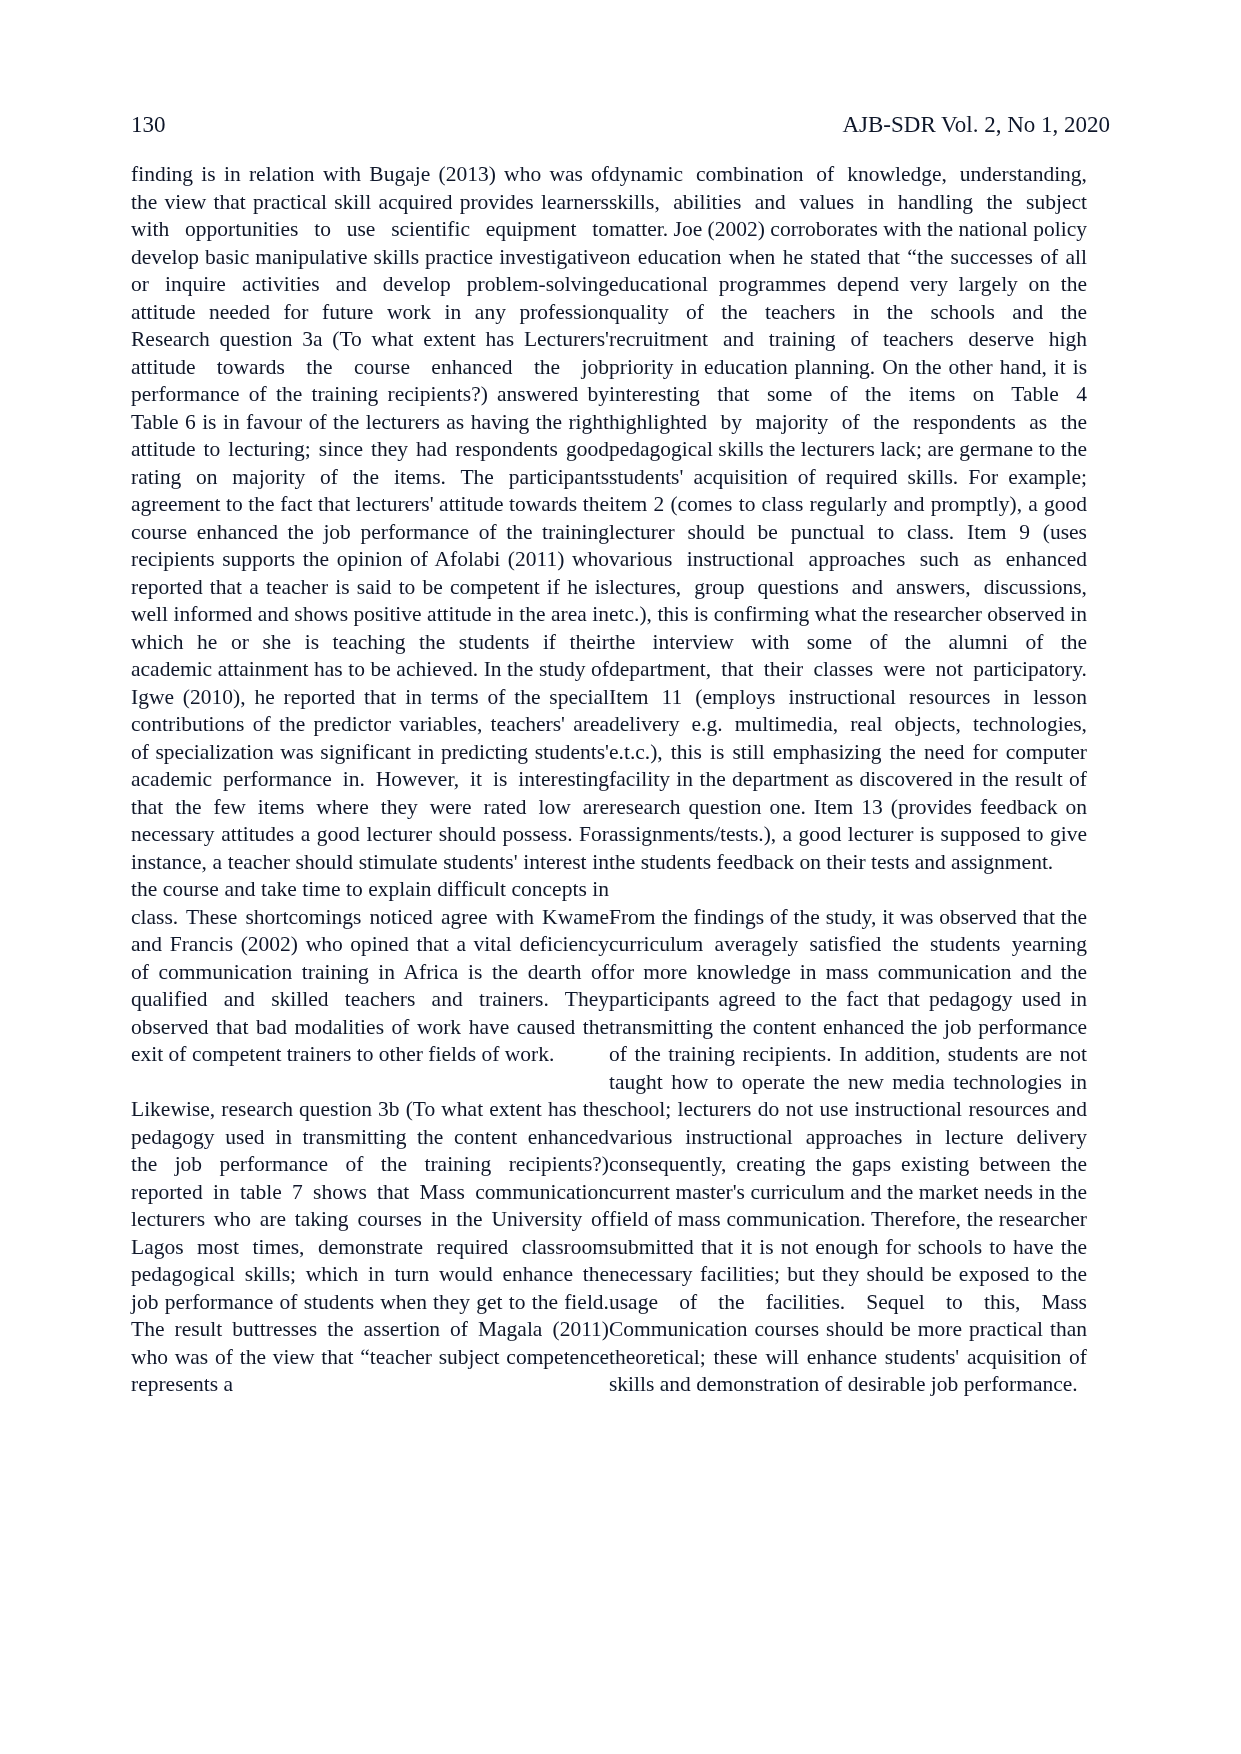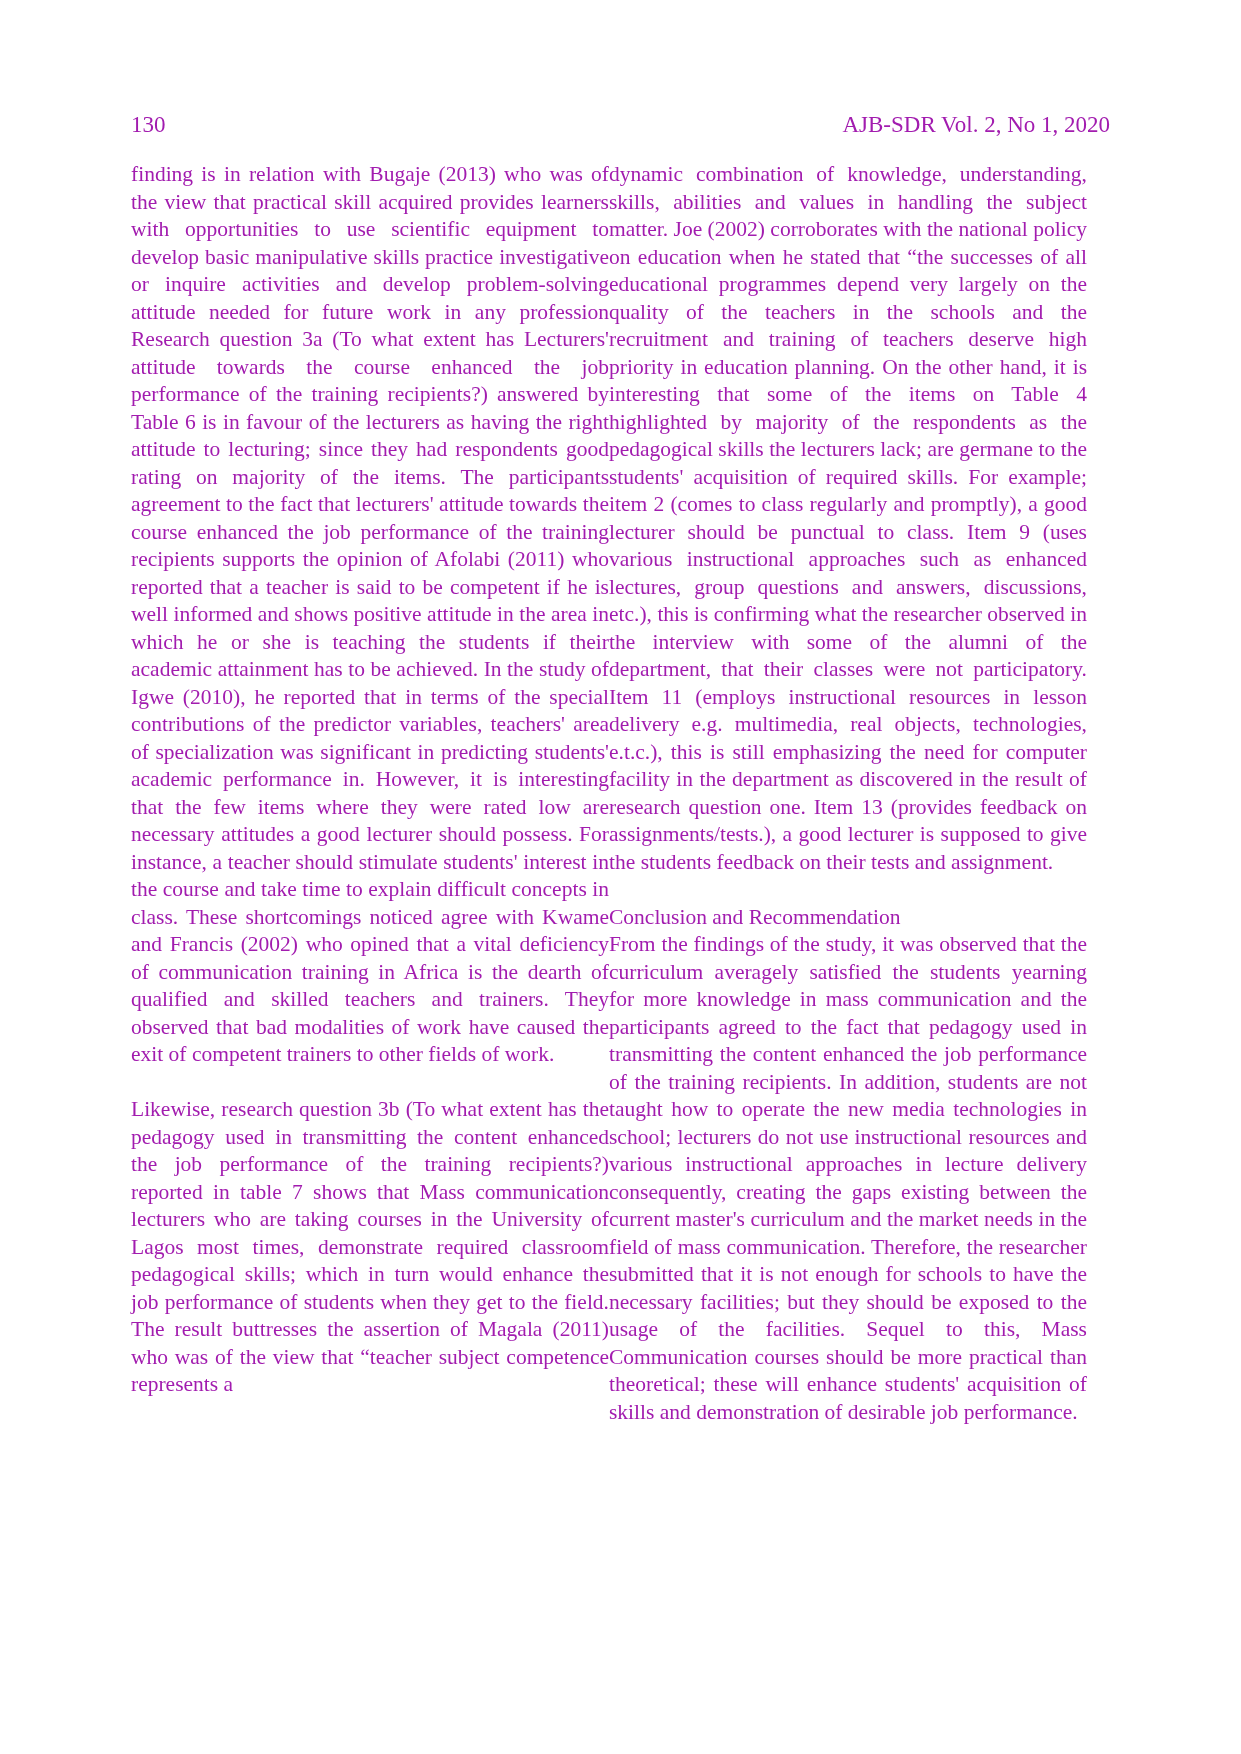--- a/index.html
+++ b/index.html
@@ -5,21 +5,21 @@
   html, body {
     margin: 0;
     padding: 0;
     background: #ffffff;
   }
   .page {
     position: relative;
     width: 1241px;
     height: 1754px;
     background: #ffffff;
-    color: #a21caf;
+    color: #0f172a;
     font-family: "Liberation Serif", "DejaVu Serif", serif;
     overflow: hidden;
     box-sizing: border-box;
   }
   .page-header {
     display: flex;
     justify-content: space-between;
     align-items: baseline;
     padding: 112px 131px 0 131px;
   }
@@ -70,19 +70,18 @@
 
   <main class="columns">
 
     <section class="column">
       <p>finding is in relation with Bugaje (2013) who was of the view that practical skill acquired provides learners with opportunities to use scientific equipment to develop basic manipulative skills practice investigative or inquire activities and develop problem-solving attitude needed for future work in any profession Research question 3a (To what extent has Lecturers' attitude towards the course enhanced the job performance of the training recipients?) answered by Table 6 is in favour of the lecturers as having the right attitude to lecturing; since they had respondents good rating on majority of the items. The participants agreement to the fact that lecturers' attitude towards the course enhanced the job performance of the training recipients supports the opinion of Afolabi (2011) who reported that a teacher is said to be competent if he is well informed and shows positive attitude in the area in which he or she is teaching the students if their academic attainment has to be achieved. In the study of Igwe (2010), he reported that in terms of the special contributions of the predictor variables, teachers' area of specialization was significant in predicting students' academic performance in. However, it is interesting that the few items where they were rated low are necessary attitudes a good lecturer should possess. For instance, a teacher should stimulate students' interest in the course and take time to explain difficult concepts in class. These shortcomings noticed agree with Kwame and Francis (2002) who opined that a vital deficiency of communication training in Africa is the dearth of qualified and skilled teachers and trainers. They observed that bad modalities of work have caused the exit of competent trainers to other fields of work.</p>
       <p>Likewise, research question 3b (To what extent has the pedagogy used in transmitting the content enhanced the job performance of the training recipients?) reported in table 7 shows that Mass communication lecturers who are taking courses in the University of Lagos most times, demonstrate required classroom pedagogical skills; which in turn would enhance the job performance of students when they get to the field. The result buttresses the assertion of Magala (2011) who was of the view that “teacher subject competence represents a</p>
     </section>
 
     <section class="column">
       <p>dynamic combination of knowledge, understanding, skills, abilities and values in handling the subject matter. Joe (2002) corroborates with the national policy on education when he stated that “the successes of all educational programmes depend very largely on the quality of the teachers in the schools and the recruitment and training of teachers deserve high priority in education planning. On the other hand, it is interesting that some of the items on Table 4 highlighted by majority of the respondents as the pedagogical skills the lecturers lack; are germane to the students' acquisition of required skills. For example; item 2 (comes to class regularly and promptly), a good lecturer should be punctual to class. Item 9 (uses various instructional approaches such as enhanced lectures, group questions and answers, discussions, etc.), this is confirming what the researcher observed in the interview with some of the alumni of the department, that their classes were not participatory. Item 11 (employs instructional resources in lesson delivery e.g. multimedia, real objects, technologies, e.t.c.), this is still emphasizing the need for computer facility in the department as discovered in the result of research question one. Item 13 (provides feedback on assignments/tests.), a good lecturer is supposed to give the students feedback on their tests and assignment.</p>
-      <h2 class="section-heading">Conclusion and Recommendation</h2>
       <p>From the findings of the study, it was observed that the curriculum averagely satisfied the students yearning for more knowledge in mass communication and the participants agreed to the fact that pedagogy used in transmitting the content enhanced the job performance of the training recipients. In addition, students are not taught how to operate the new media technologies in school; lecturers do not use instructional resources and various instructional approaches in lecture delivery consequently, creating the gaps existing between the current master's curriculum and the market needs in the field of mass communication. Therefore, the researcher submitted that it is not enough for schools to have the necessary facilities; but they should be exposed to the usage of the facilities. Sequel to this, Mass Communication courses should be more practical than theoretical; these will enhance students' acquisition of skills and demonstration of desirable job performance.</p>
     </section>
 
   </main>
 
 </div>
 
 </body></html>

